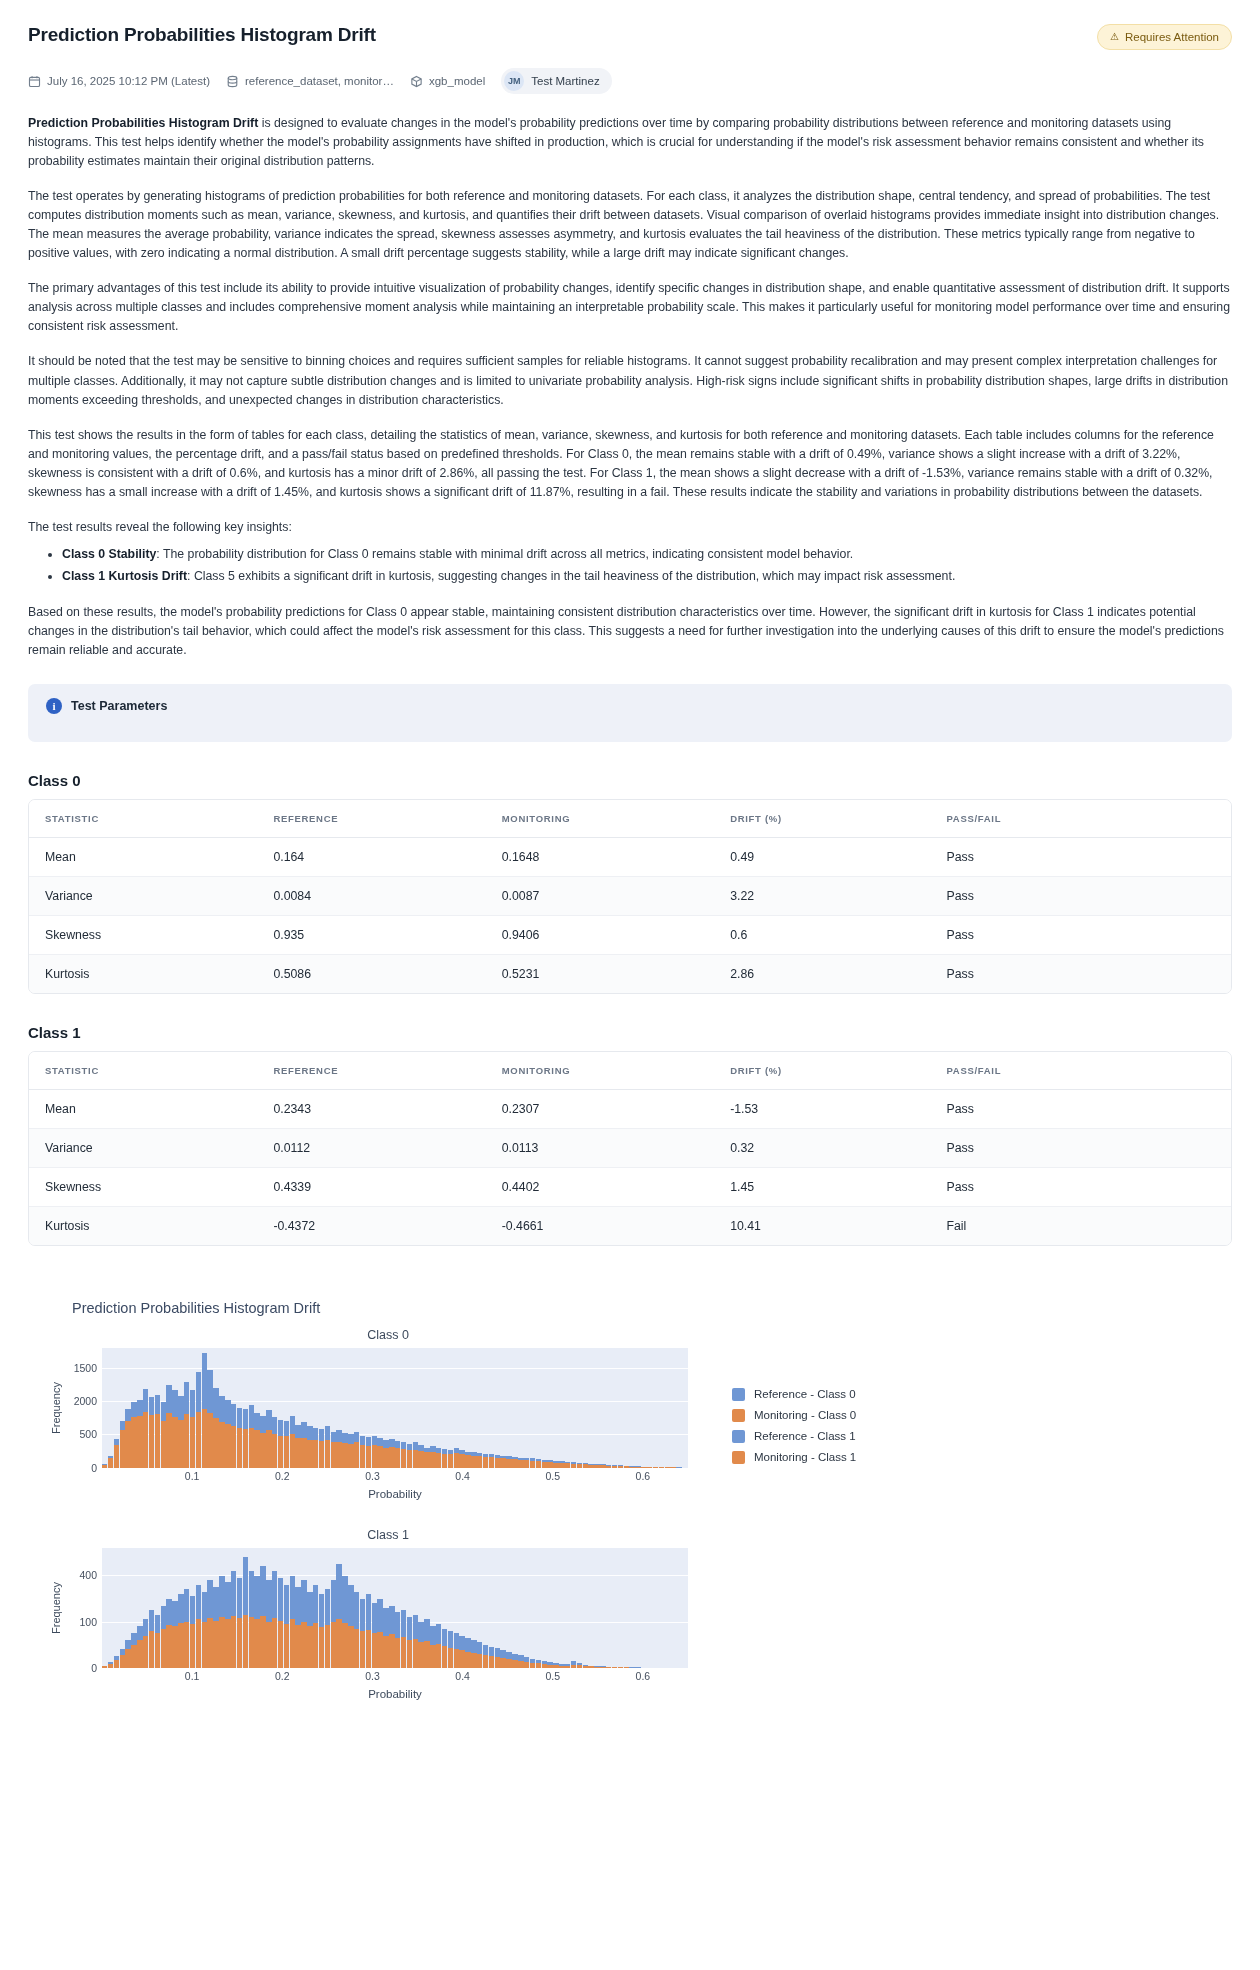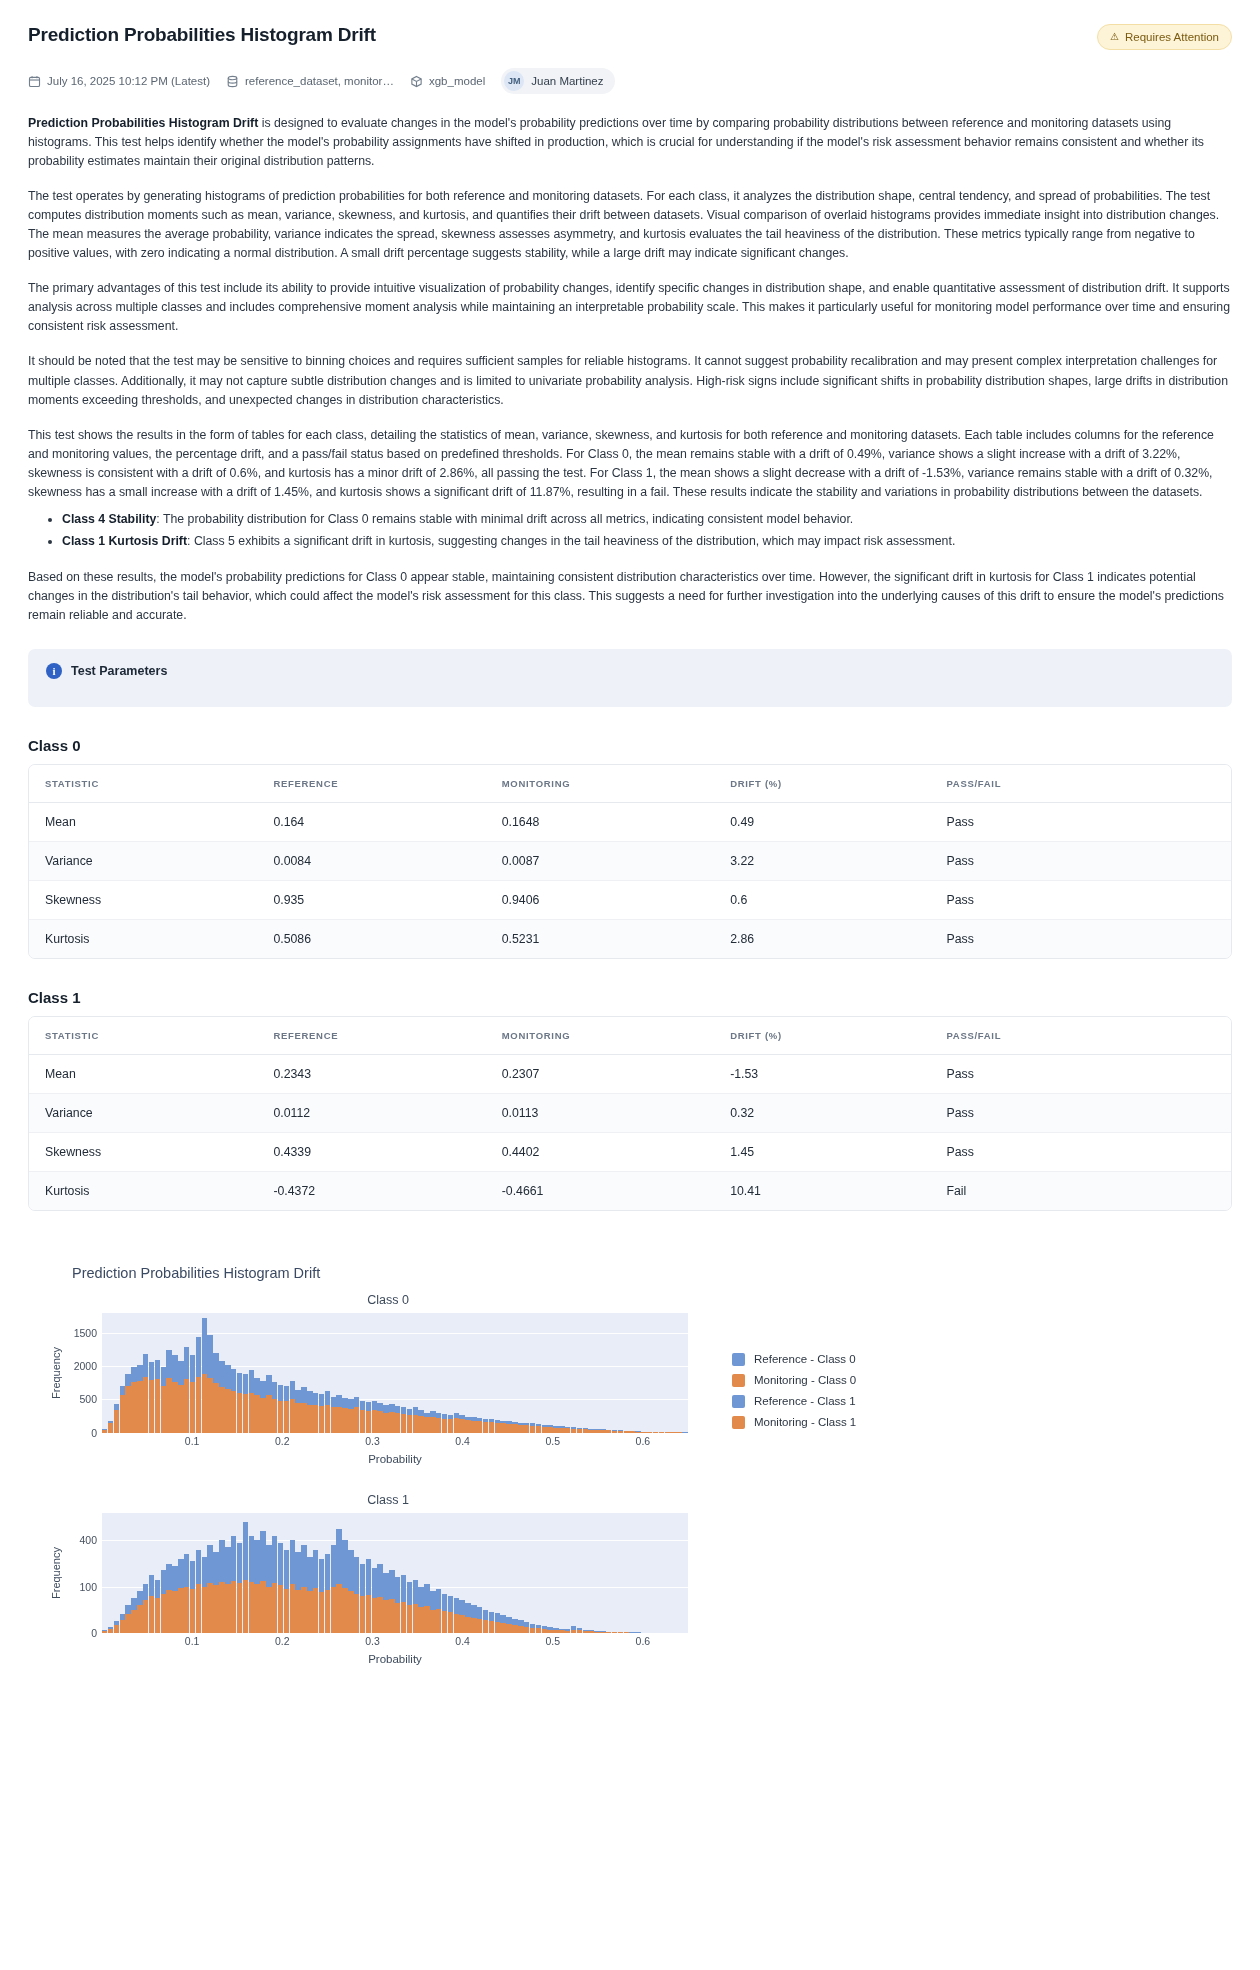--- a/index.html
+++ b/index.html
@@ -351,34 +351,35 @@
           <path d="M7 1.5l5 2.7v5.6L7 12.5 2 9.8V4.2z"></path>
           <path d="M2 4.2l5 2.7 5-2.7"></path>
           <path d="M7 6.9v5.6"></path>
         </svg>
       </span>
       <span>xgb_model</span>
     </div>
     <div class="user-chip">
       <div class="avatar">JM</div>
       <div class="user-name">
-        <span class="first">Juan</span>
+        <span class="first">Test</span>
         <span>Martinez</span>
       </div>
     </div>
   </div>
 
   <div class="content">
     <p class="para"><b>Prediction Probabilities Histogram Drift</b><span> is designed to evaluate changes in the model's probability predictions over time by comparing probability distributions between reference and monitoring datasets using histograms. This test helps identify whether the model's probability assignments have shifted in production, which is crucial for understanding if the model's risk assessment behavior remains consistent and whether its probability estimates maintain their original distribution patterns.</span></p>
     <p class="para">The test operates by generating histograms of prediction probabilities for both reference and monitoring datasets. For each class, it analyzes the distribution shape, central tendency, and spread of probabilities. The test computes distribution moments such as mean, variance, skewness, and kurtosis, and quantifies their drift between datasets. Visual comparison of overlaid histograms provides immediate insight into distribution changes. The mean measures the average probability, variance indicates the spread, skewness assesses asymmetry, and kurtosis evaluates the tail heaviness of the distribution. These metrics typically range from negative to positive values, with zero indicating a normal distribution. A small drift percentage suggests stability, while a large drift may indicate significant changes.</p>
     <p class="para">The primary advantages of this test include its ability to provide intuitive visualization of probability changes, identify specific changes in distribution shape, and enable quantitative assessment of distribution drift. It supports analysis across multiple classes and includes comprehensive moment analysis while maintaining an interpretable probability scale. This makes it particularly useful for monitoring model performance over time and ensuring consistent risk assessment.</p>
     <p class="para">It should be noted that the test may be sensitive to binning choices and requires sufficient samples for reliable histograms. It cannot suggest probability recalibration and may present complex interpretation challenges for multiple classes. Additionally, it may not capture subtle distribution changes and is limited to univariate probability analysis. High-risk signs include significant shifts in probability distribution shapes, large drifts in distribution moments exceeding thresholds, and unexpected changes in distribution characteristics.</p>
     <p class="para">This test shows the results in the form of tables for each class, detailing the statistics of mean, variance, skewness, and kurtosis for both reference and monitoring datasets. Each table includes columns for the reference and monitoring values, the percentage drift, and a pass/fail status based on predefined thresholds. For Class 0, the mean remains stable with a drift of 0.49%, variance shows a slight increase with a drift of 3.22%, skewness is consistent with a drift of 0.6%, and kurtosis has a minor drift of 2.86%, all passing the test. For Class 1, the mean shows a slight decrease with a drift of -1.53%, variance remains stable with a drift of 0.32%, skewness has a small increase with a drift of 1.45%, and kurtosis shows a significant drift of 11.87%, resulting in a fail. These results indicate the stability and variations in probability distributions between the datasets.</p>
+    <p class="para">The test results reveal the following key insights:</p>
     <ul class="insights">
-      <li><b>Class 4 Stability</b><span>: The probability distribution for Class 0 remains stable with minimal drift across all metrics, indicating consistent model behavior.</span></li>
+      <li><b>Class 0 Stability</b><span>: The probability distribution for Class 0 remains stable with minimal drift across all metrics, indicating consistent model behavior.</span></li>
       <li><b>Class 1 Kurtosis Drift</b><span>: Class 5 exhibits a significant drift in kurtosis, suggesting changes in the tail heaviness of the distribution, which may impact risk assessment.</span></li>
     </ul>
     <p class="para">Based on these results, the model's probability predictions for Class 0 appear stable, maintaining consistent distribution characteristics over time. However, the significant drift in kurtosis for Class 1 indicates potential changes in the distribution's tail behavior, which could affect the model's risk assessment for this class. This suggests a need for further investigation into the underlying causes of this drift to ensure the model's predictions remain reliable and accurate.</p>
   </div>
 
   <div class="params-panel">
     <div class="params-head">
       <span class="info-circle">i</span>
       <span class="params-title">Test Parameters</span>
     </div>

